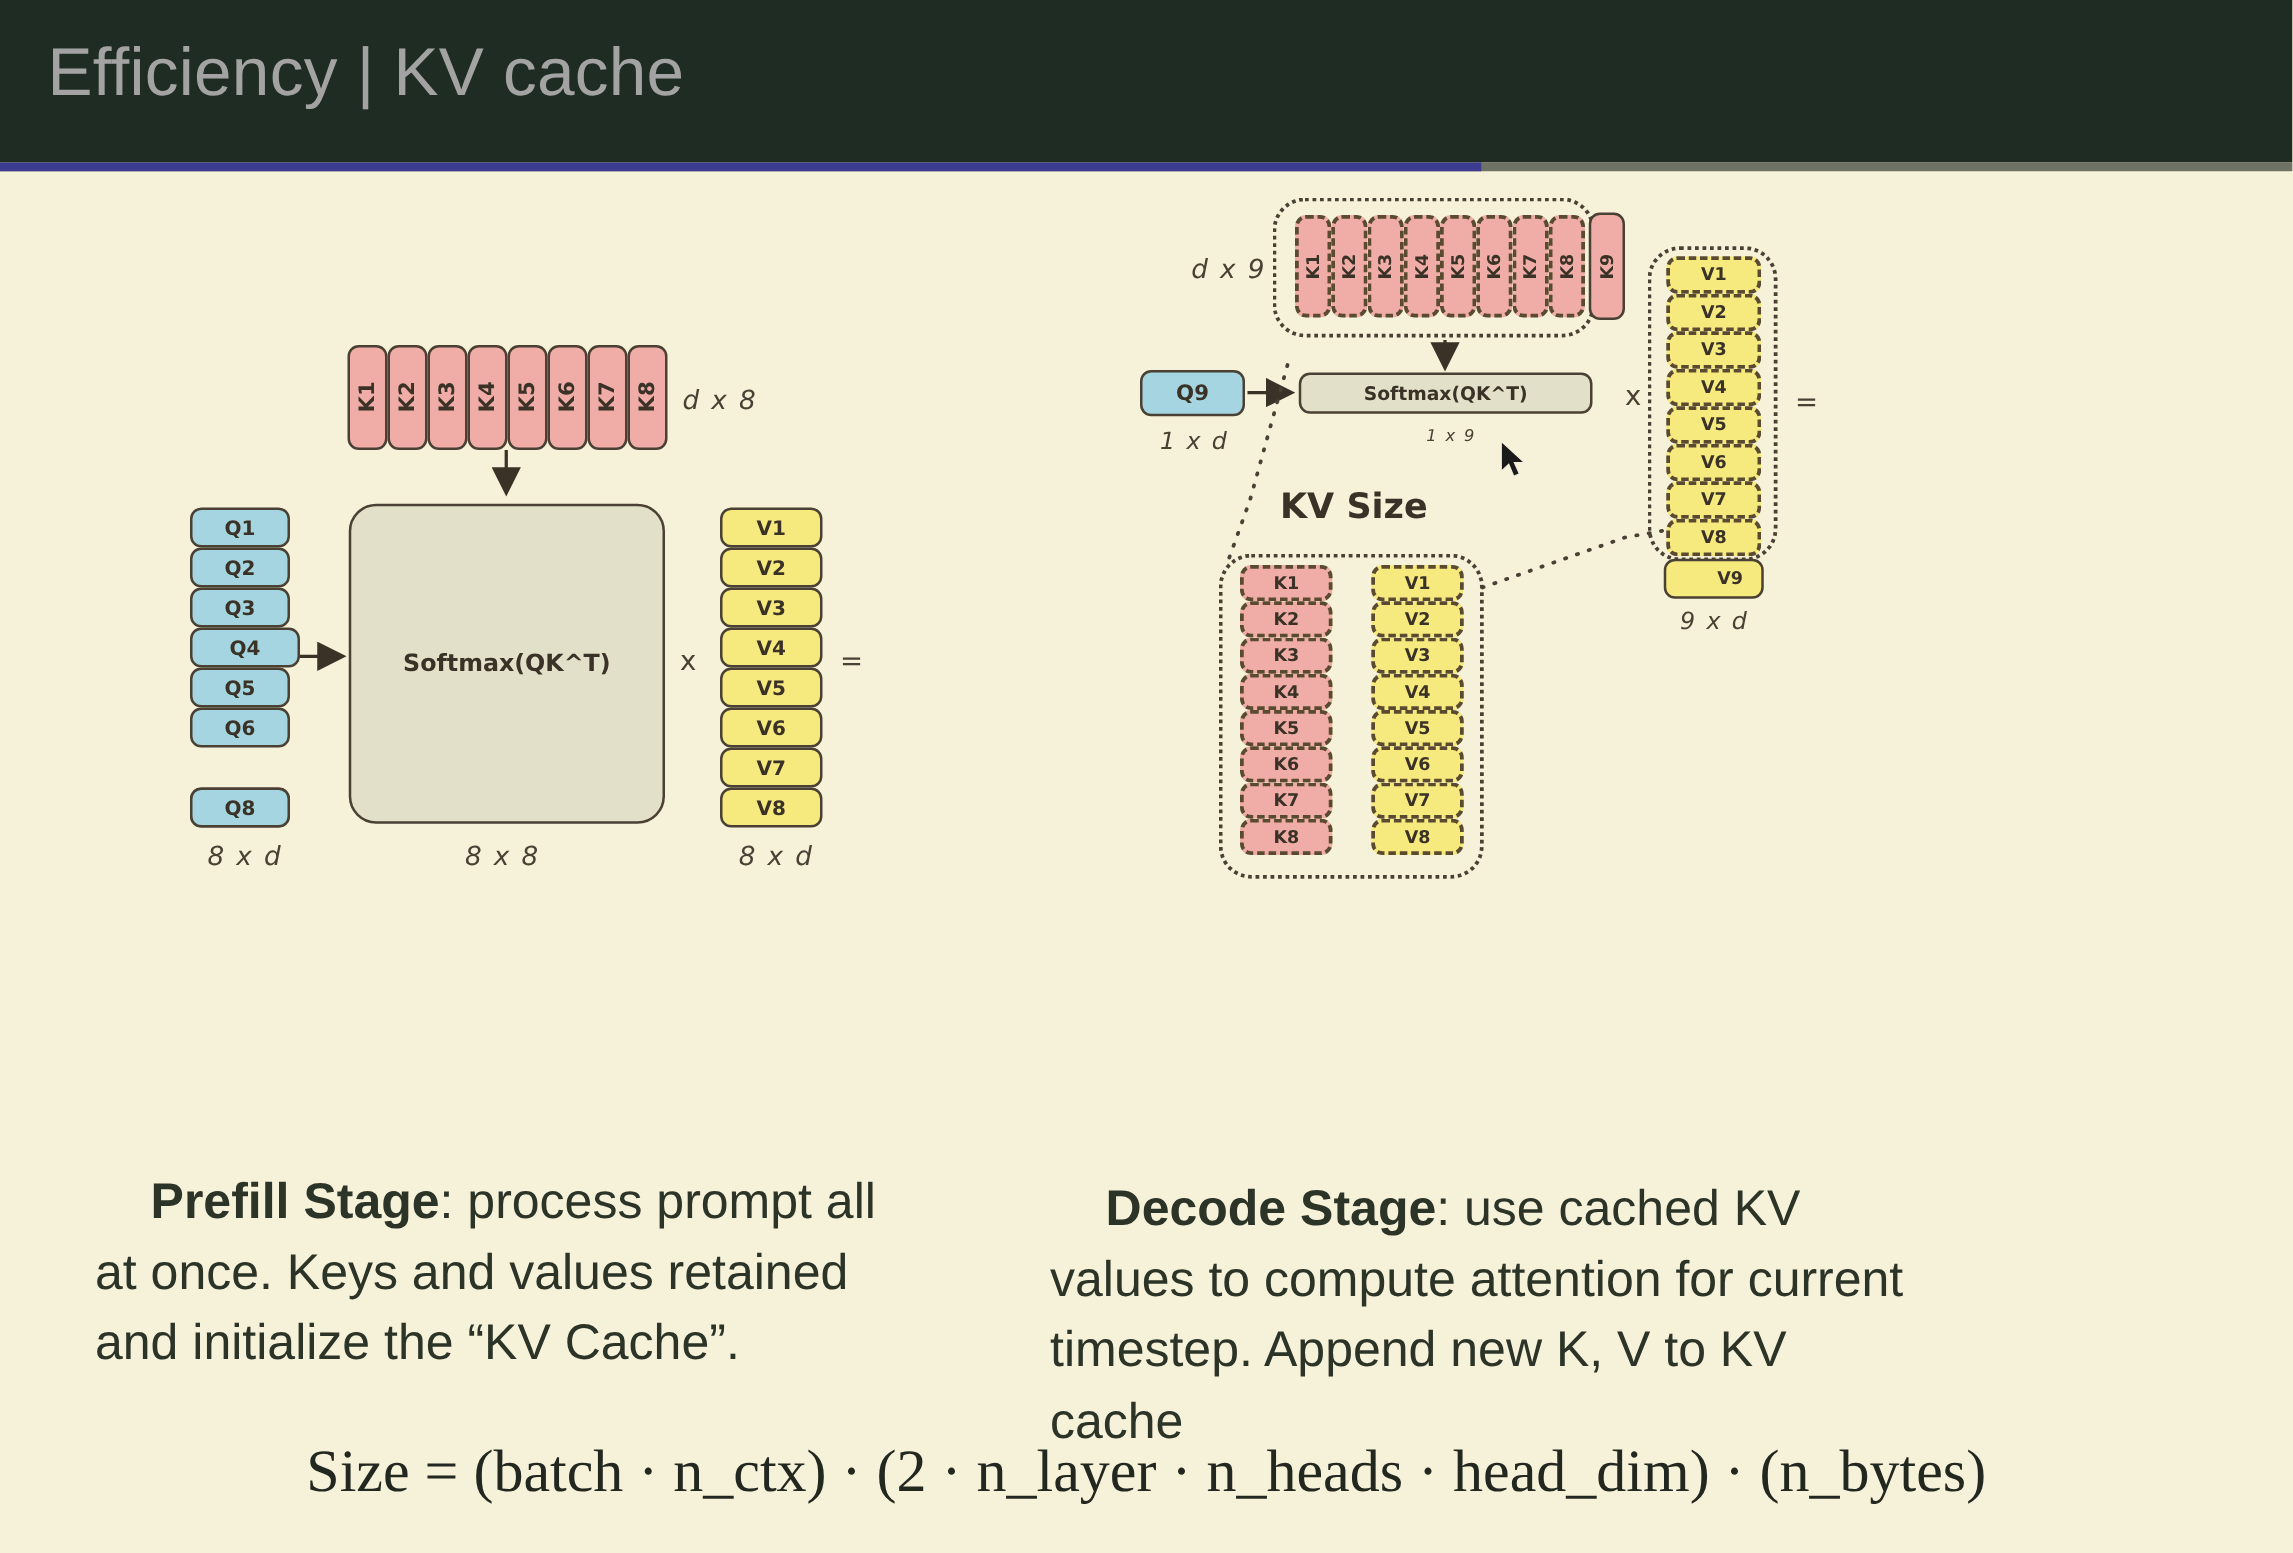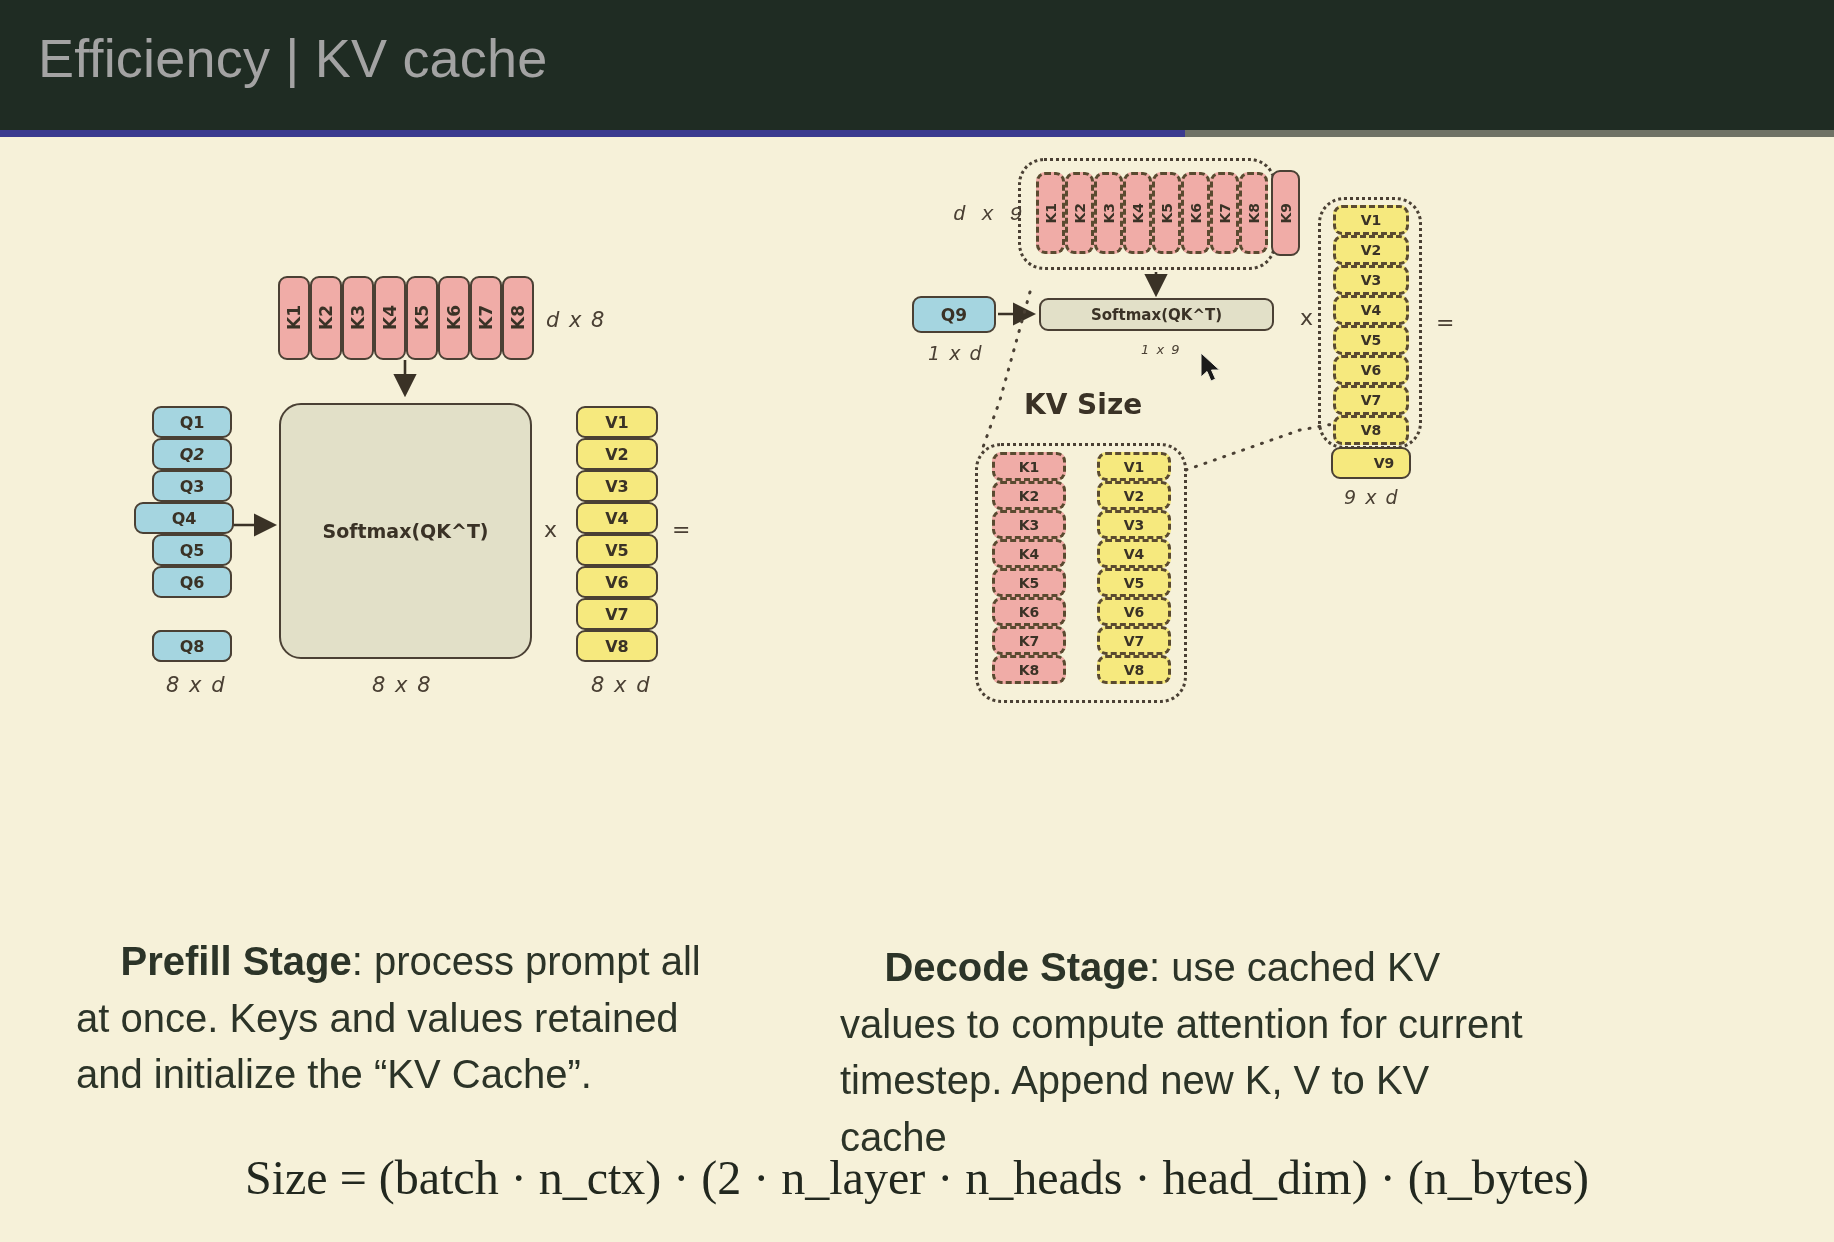--- a/index.html
+++ b/index.html
@@ -161,27 +161,27 @@
         </marker>
       </defs>
       <line x1="405" y1="360" x2="405" y2="392" stroke="#3a3226" stroke-width="2.6" marker-end="url(#ah)"></line>
       <line x1="232" y1="525" x2="272" y2="525" stroke="#3a3226" stroke-width="2.6" marker-end="url(#ah)"></line>
     </svg>
 
     <div id="prefill-queries">
         <div class="cell cell-solid blue" style="left:152px; top:406px; width:80px; height:32px; font-size:16px;">
           <span>Q1</span>
         </div>
-        <div class="cell cell-solid blue" style="left:152px; top:438px; width:80px; height:32px; font-size:16px;font-style:italic;">
+        <div class="cell cell-solid blue" style="left:152px; top:438px; width:80px; height:32px; font-size:16px;">
           <span>Q2</span>
         </div>
         <div class="cell cell-solid blue" style="left:152px; top:470px; width:80px; height:32px; font-size:16px;">
           <span>Q3</span>
         </div>
-        <div class="cell cell-solid blue" style="left:134px; top:502px; width:100px; height:32px; font-size:16px;">
+        <div class="cell cell-solid blue" style="left:152px; top:502px; width:88px; height:32px; font-size:16px;">
           <span>Q4</span>
         </div>
         <div class="cell cell-solid blue" style="left:152px; top:534px; width:80px; height:32px; font-size:16px;">
           <span>Q5</span>
         </div>
         <div class="cell cell-solid blue" style="left:152px; top:566px; width:80px; height:32px; font-size:16px;">
           <span>Q6</span>
         </div>
         <div class="cell cell-solid blue" style="left:152px; top:598px; width:80px; height:32px; font-size:16px;margin-top:32px;">
           <span>Q7</span>
@@ -256,21 +256,21 @@
         <div class="cell cell-dash pink" style="left:1210px; top:172px; width:29px; height:82px; font-size:14px;">
           <span class="klabel">K7</span>
         </div>
         <div class="cell cell-dash pink" style="left:1239px; top:172px; width:29px; height:82px; font-size:14px;">
           <span class="klabel">K8</span>
         </div>
         <div class="cell cell-solid pink" style="left:1271px; top:170px; width:29px; height:86px; font-size:14px;">
           <span class="klabel">K9</span>
         </div>
       </div>
-    <div class="dimlabel" style="left:953px; top:203px;font-family:Liberation Mono, monospace;">d x 9</div>
+    <div class="dimlabel" style="left:953px; top:203px;">d x 9</div>
 
     <div class="cell cell-solid blue" style="left:912px; top:296px; width:84px; height:37px;">
       <span style="font-size:17px;">Q9</span>
     </div>
     <div class="dimlabel" style="left:928px; top:342px; font-size:19px;">1 x d</div>
 
     <div class="cell cell-solid grey" style="left:1039px; top:298px; width:235px; height:33px; border-radius:9px;">
       <span style="font-size:15px; font-weight:600;">Softmax(QK^T)</span>
     </div>
     <div class="dimlabel" style="left:1141px; top:342px; font-size:13px;text-align:center;">1 x 9</div>

